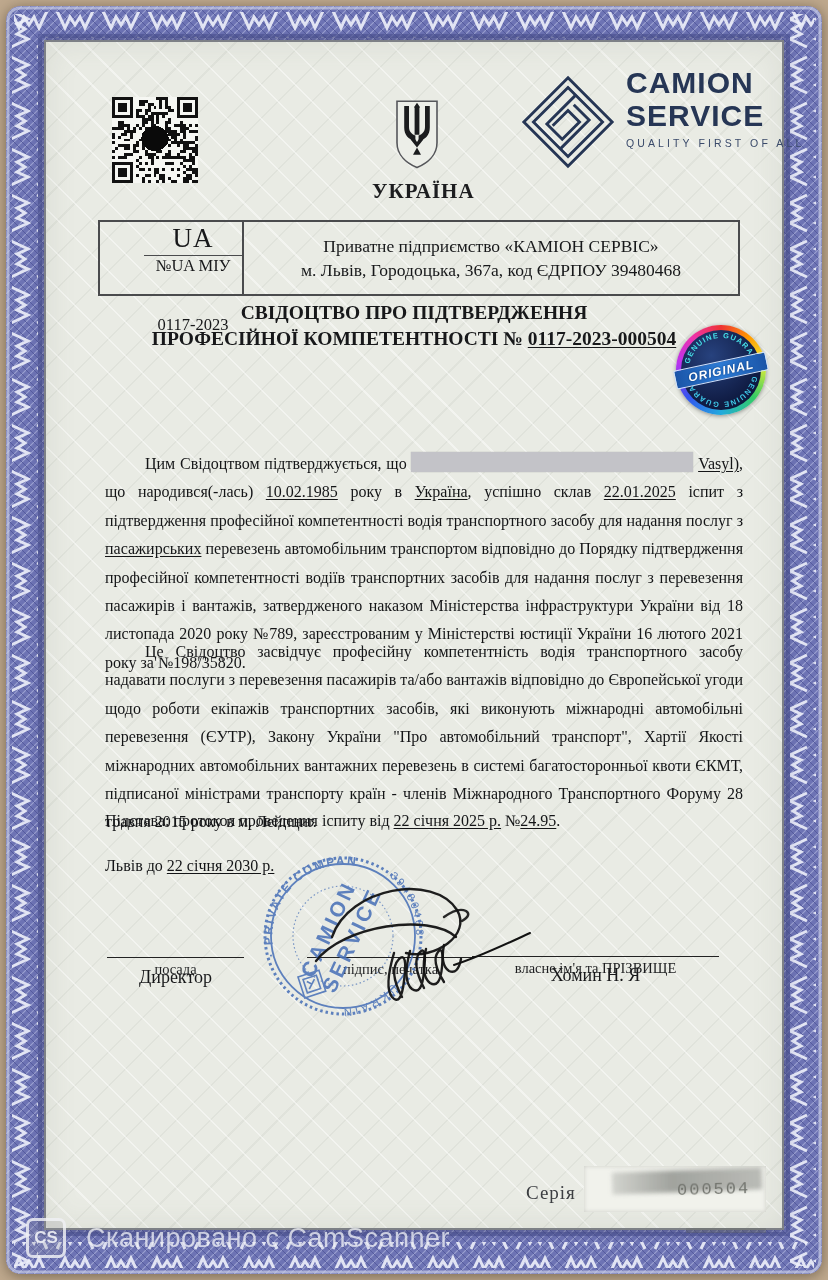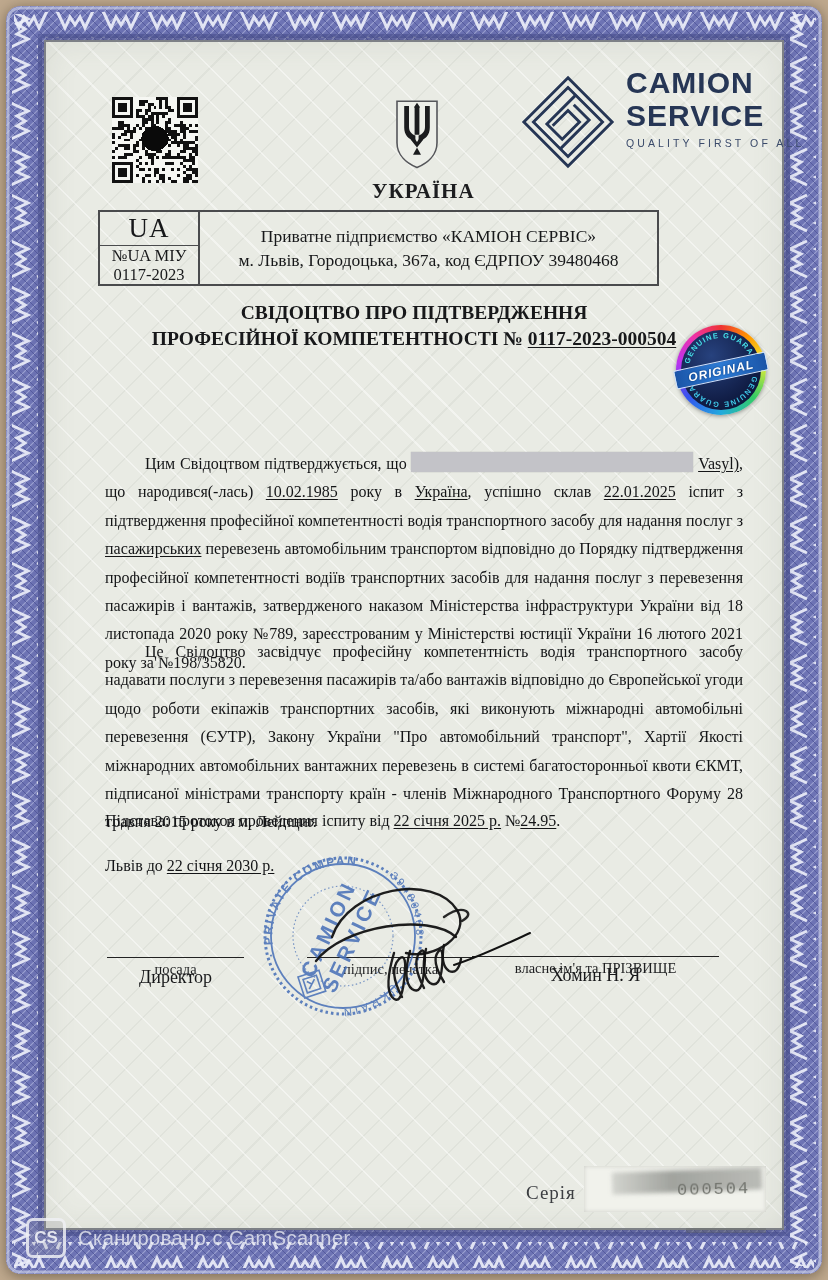--- a/index.html
+++ b/index.html
@@ -23,27 +23,27 @@
   .qr { position:absolute; left:66px; top:55px; width:86px; height:86px; }
   .trident-wrap { position:absolute; left:326px; top:56px; width:90px; text-align:center; }
   .country-name { margin-top:5px; font-weight:bold; font-size:21px; letter-spacing:1px; color:#1c1d1f; }
   .brand { position:absolute; left:474px; top:24px; width:250px; display:flex; }
   .brand-icon { width:96px; height:96px; flex:0 0 96px; margin-top:8px; }
   .brand-text { margin-left:10px; font-family:"Liberation Sans", sans-serif; color:#263655; }
   .brand-name { font-size:30px; font-weight:bold; line-height:33px; letter-spacing:1px; }
   .brand-tagline { font-size:10.5px; letter-spacing:3.1px; color:#3a4a6a; margin-top:5px; white-space:nowrap; }
 
   
-  .info-table { position:absolute; left:52px; top:168px; width:561px; height:76px;
-                border:2px solid #4a4b4d; display:flex; }
+  .info-table { position:absolute; left:52px; top:178px; width:642px; height:76px;
+                border:2px solid #4a4b4d; display:flex;padding-left:44px; }
   .info-left { width:100px; border-right:2px solid #4a4b4d; display:flex; flex-direction:column; }
   .info-ua { flex:0 0 34px; display:flex; align-items:center; justify-content:center;
              font-size:27px; letter-spacing:1px; border-bottom:1.5px solid #4a4b4d; }
   .info-no { flex:1; display:flex; flex-direction:column; align-items:center; justify-content:center;
-             font-size:16.5px; line-height:19px; }
+             font-size:16.5px; line-height:19px;gap:40px; }
   .info-right { flex:1; display:flex; flex-direction:column; align-items:center; justify-content:center;
                 font-size:17.5px; line-height:24px; text-align:center; }
 
   
   .doc-title { position:absolute; left:0; top:258px; width:100%; text-align:center;
                font-weight:bold; font-size:19.5px; line-height:26px; }
   .u { text-decoration:underline; text-underline-offset:2px; }
 
   
   .holo { position:absolute; left:630px; top:283px; width:90px; height:90px; border-radius:50%;
@@ -83,21 +83,21 @@
                    font-size:17px; letter-spacing:2px; color:#73756f; filter:blur(.4px); transform:rotate(-1.5deg); }
   .print-code { position:absolute; left:640px; top:1186px; width:80px; height:5px;
                 background:rgba(100,102,98,.35); filter:blur(.6px); }
 
   
   .scan-mark { position:absolute; left:20px; top:1212px; display:flex; align-items:center;
                font-family:"Liberation Sans", sans-serif; z-index:5; }
   .scan-icon { width:40px; height:40px; border:3px solid rgba(244,245,248,.8); border-radius:7px;
                background:rgba(150,152,160,.22); display:flex; align-items:center; justify-content:center;
                font-size:17px; font-weight:bold; color:rgba(248,249,252,.85); }
-  .scan-text { margin-left:12px; font-size:20px; color:rgba(248,249,252,.72);
+  .scan-text { margin-left:20px; font-size:27px; color:rgba(248,249,252,.72);
                text-shadow:0 0 3px rgba(90,95,140,.35); letter-spacing:.5px; }
 </style>
 </head>
 <body>
 
 <div class="certificate">
 
   <svg class="border-svg" width="816" height="1268" aria-hidden="true">
     <defs>
       <pattern id="hatch" width="8" height="8" patternUnits="userSpaceOnUse">

